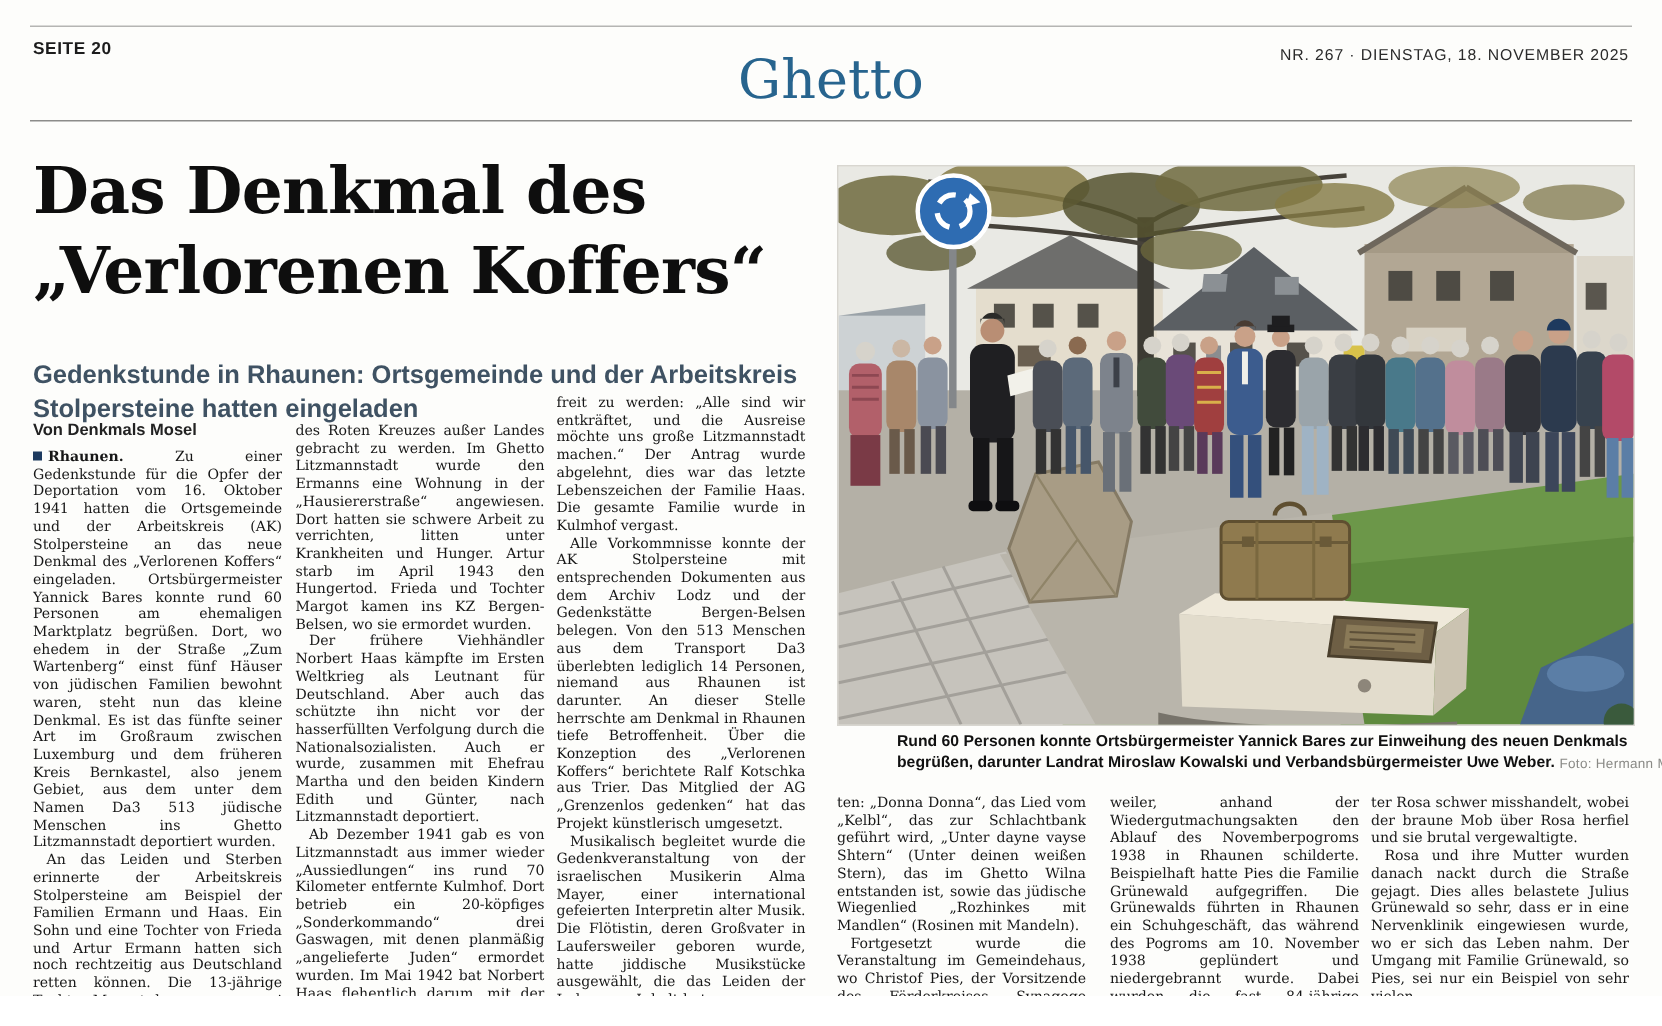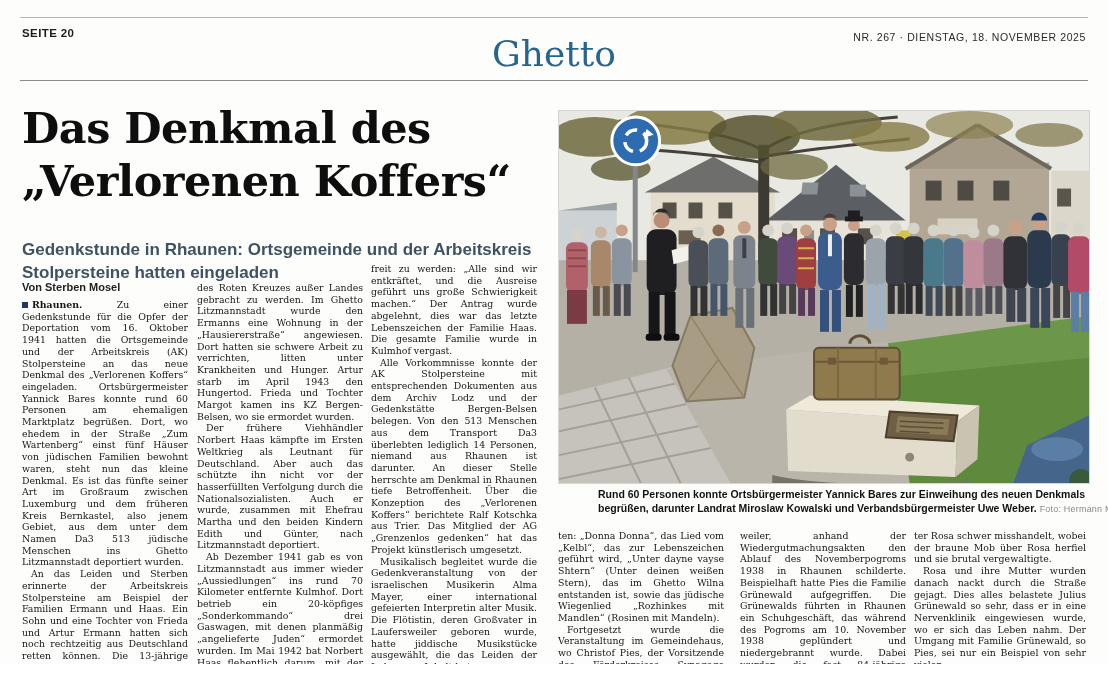--- a/index.html
+++ b/index.html
@@ -57,38 +57,38 @@
 
   <div class="rule" id="rule-top"></div>
   <div id="page-label">SEITE 20</div>
   <div id="issue-label">NR. 267 · DIENSTAG, 18. NOVEMBER 2025</div>
   <div id="section-title">Ghetto</div>
   <div class="rule" id="rule-header"></div>
 
   <h1 id="headline">Das Denkmal des
 „Verlorenen Koffers“</h1>
   <h2 id="subheadline">Gedenkstunde in Rhaunen: Ortsgemeinde und der Arbeitskreis Stolpersteine hatten eingeladen</h2>
-  <div id="byline">Von Sterben Mosel</div>
+  <div id="byline">Von Denkmals Mosel</div>
 
   <div class="col" id="col-0">
       <p><span class="bullet"></span><b>Rhaunen. </b>Zu einer Gedenkstunde für die Opfer der Deportation vom 16. Oktober 1941 hatten die Ortsgemeinde und der Arbeitskreis (AK) Stolpersteine an das neue Denkmal des „Verlorenen Koffers“ eingeladen. Ortsbürgermeister Yannick Bares konnte rund 60 Personen am ehemaligen Marktplatz begrüßen. Dort, wo ehedem in der Straße „Zum Wartenberg“ einst fünf Häuser von jüdischen Familien bewohnt waren, steht nun das kleine Denkmal. Es ist das fünfte seiner Art im Großraum zwischen Luxemburg und dem früheren Kreis Bernkastel, also jenem Gebiet, aus dem unter dem Namen Da3 513 jüdische Menschen ins Ghetto Litzmannstadt deportiert wurden.</p>
       <p class="ind">An das Leiden und Sterben erinnerte der Arbeitskreis Stolpersteine am Beispiel der Familien Ermann und Haas. Ein Sohn und eine Tochter von Frieda und Artur Ermann hatten sich noch rechtzeitig aus Deutschland retten können. Die 13-jährige Tochter Margot dagegen war zwei Jahre zuvor noch zu jung, um mit einem Transport</p>
     </div>
   <div class="col" id="col-1">
       <p>des Roten Kreuzes außer Landes gebracht zu werden. Im Ghetto Litzmannstadt wurde den Ermanns eine Wohnung in der „Hausiererstraße“ angewiesen. Dort hatten sie schwere Arbeit zu verrichten, litten unter Krankheiten und Hunger. Artur starb im April 1943 den Hungertod. Frieda und Tochter Margot kamen ins KZ Bergen-Belsen, wo sie ermordet wurden.</p>
       <p class="ind">Der frühere Viehhändler Norbert Haas kämpfte im Ersten Weltkrieg als Leutnant für Deutschland. Aber auch das schützte ihn nicht vor der hasserfüllten Verfolgung durch die Nationalsozialisten. Auch er wurde, zusammen mit Ehefrau Martha und den beiden Kindern Edith und Günter, nach Litzmannstadt deportiert.</p>
       <p class="ind">Ab Dezember 1941 gab es von Litzmannstadt aus immer wieder „Aussiedlungen“ ins rund 70 Kilometer entfernte Kulmhof. Dort betrieb ein 20-köpfiges „Sonderkommando“ drei Gaswagen, mit denen planmäßig „angelieferte Juden“ ermordet wurden. Im Mai 1942 bat Norbert Haas flehentlich darum, mit der Familie von der Aussiedlung aus Litzmannstadt be-</p>
     </div>
   <div class="col" id="col-2">
-      <p>freit zu werden: „Alle sind wir entkräftet, und die Ausreise geführt uns große Schwierigkeit machen.“ Der Antrag wurde abgelehnt, dies war das letzte Lebenszeichen der Familie Haas. Die gesamte Familie wurde in Kulmhof vergast.</p>
+      <p>freit zu werden: „Alle sind wir entkräftet, und die Ausreise möchte uns große Litzmannstadt machen.“ Der Antrag wurde abgelehnt, dies war das letzte Lebenszeichen der Familie Haas. Die gesamte Familie wurde in Kulmhof vergast.</p>
       <p class="ind">Alle Vorkommnisse konnte der AK Stolpersteine mit entsprechenden Dokumenten aus dem Archiv Lodz und der Gedenkstätte Bergen-Belsen belegen. Von den 513 Menschen aus dem Transport Da3 überlebten lediglich 14 Personen, niemand aus Rhaunen ist darunter. An dieser Stelle herrschte am Denkmal in Rhaunen tiefe Betroffenheit. Über die Konzeption des „Verlorenen Koffers“ berichtete Ralf Kotschka aus Trier. Das Mitglied der AG „Grenzenlos gedenken“ hat das Projekt künstlerisch umgesetzt.</p>
       <p class="ind">Musikalisch begleitet wurde die Gedenkveranstaltung von der israelischen Musikerin Alma Mayer, einer international gefeierten Interpretin alter Musik. Die Flötistin, deren Großvater in Laufersweiler geboren wurde, hatte jiddische Musikstücke ausgewählt, die das Leiden der Juden zum Inhalt hat-</p>
     </div>
   <div class="col" id="col-3">
-      <p>ten: „Donna Donna“, das Lied vom „Kelbl“, das zur Lebenszeichen geführt wird, „Unter dayne vayse Shtern“ (Unter deinen weißen Stern), das im Ghetto Wilna entstanden ist, sowie das jüdische Wiegenlied „Rozhinkes mit Mandlen“ (Rosinen mit Mandeln).</p>
+      <p>ten: „Donna Donna“, das Lied vom „Kelbl“, das zur Schlachtbank geführt wird, „Unter dayne vayse Shtern“ (Unter deinen weißen Stern), das im Ghetto Wilna entstanden ist, sowie das jüdische Wiegenlied „Rozhinkes mit Mandlen“ (Rosinen mit Mandeln).</p>
       <p class="ind">Fortgesetzt wurde die Veranstaltung im Gemeindehaus, wo Christof Pies, der Vorsitzende des Förderkreises Synagoge Laufers-</p>
     </div>
   <div class="col" id="col-4">
       <p>weiler, anhand der Wiedergutmachungsakten den Ablauf des Novemberpogroms 1938 in Rhaunen schilderte. Beispielhaft hatte Pies die Familie Grünewald aufgegriffen. Die Grünewalds führten in Rhaunen ein Schuhgeschäft, das während des Pogroms am 10. November 1938 geplündert und niedergebrannt wurde. Dabei wurden die fast 84-jährige Johanna Grünewald und ihre 41-jährige Toch-</p>
     </div>
   <div class="col" id="col-5">
       <p>ter Rosa schwer misshandelt, wobei der braune Mob über Rosa herfiel und sie brutal vergewaltigte.</p>
       <p class="ind">Rosa und ihre Mutter wurden danach nackt durch die Straße gejagt. Dies alles belastete Julius Grünewald so sehr, dass er in eine Nervenklinik eingewiesen wurde, wo er sich das Leben nahm. Der Umgang mit Familie Grünewald, so Pies, sei nur ein Beispiel von sehr vielen.</p>
     </div>
 

